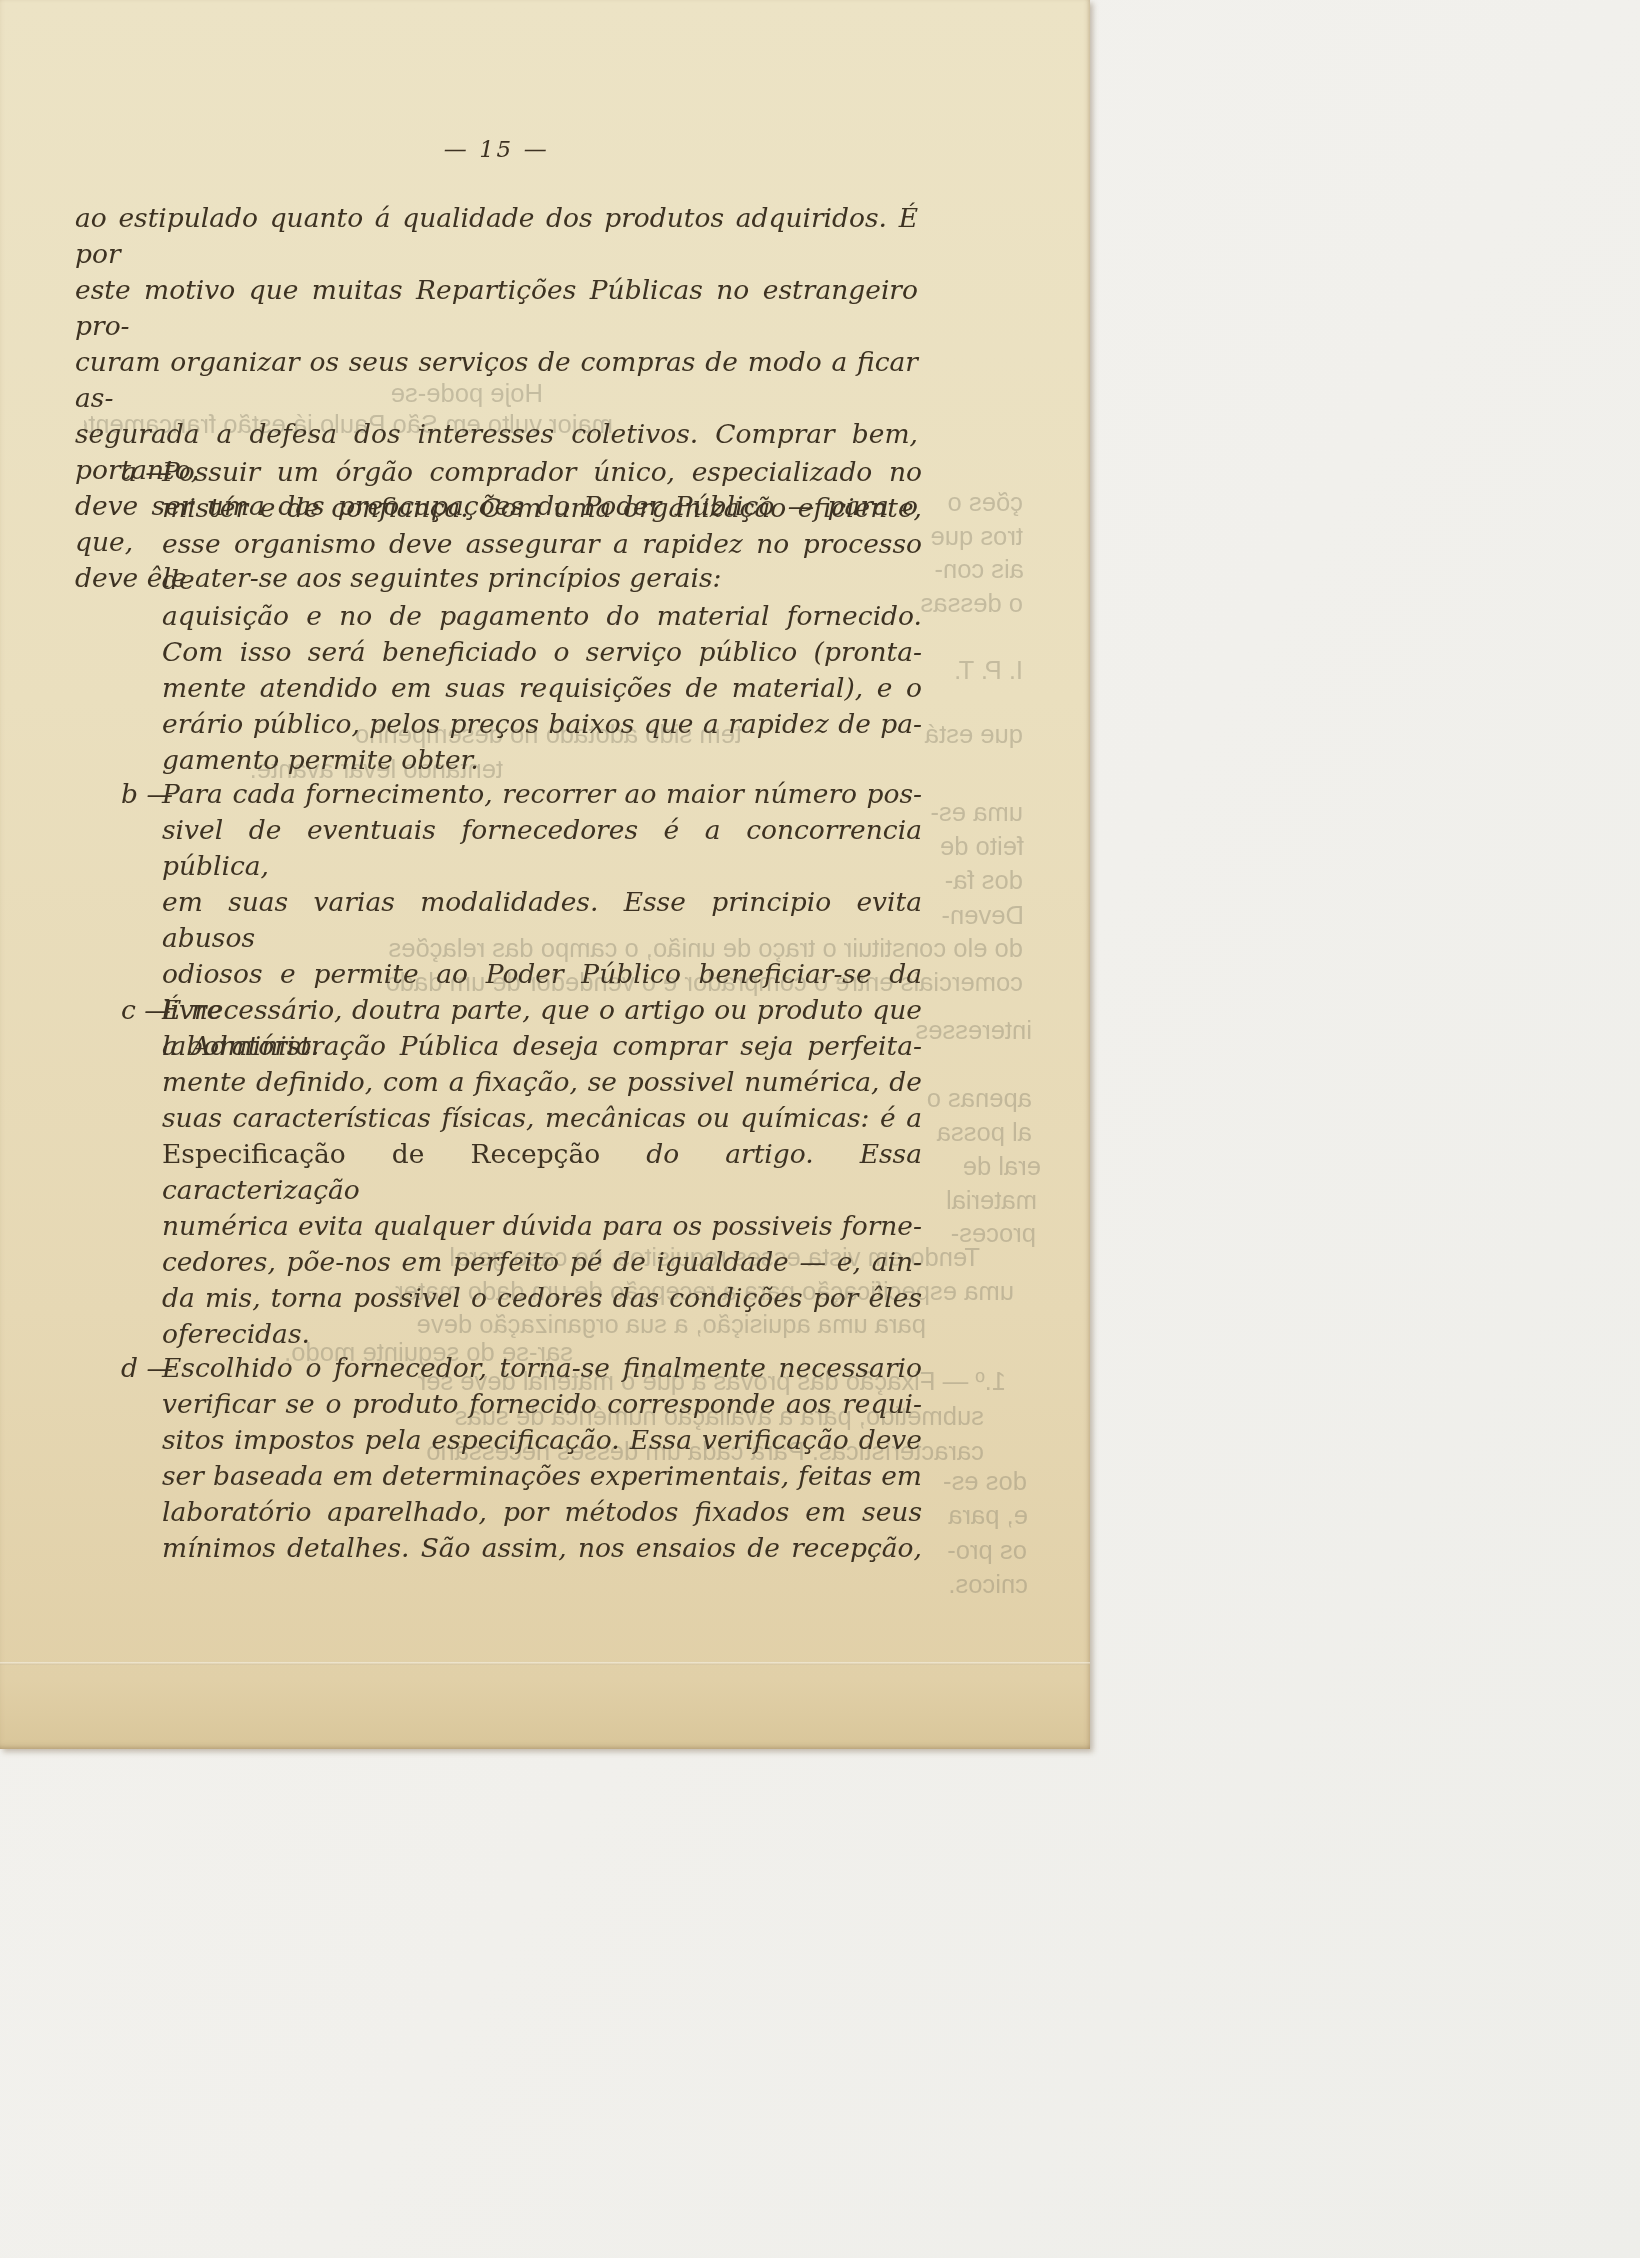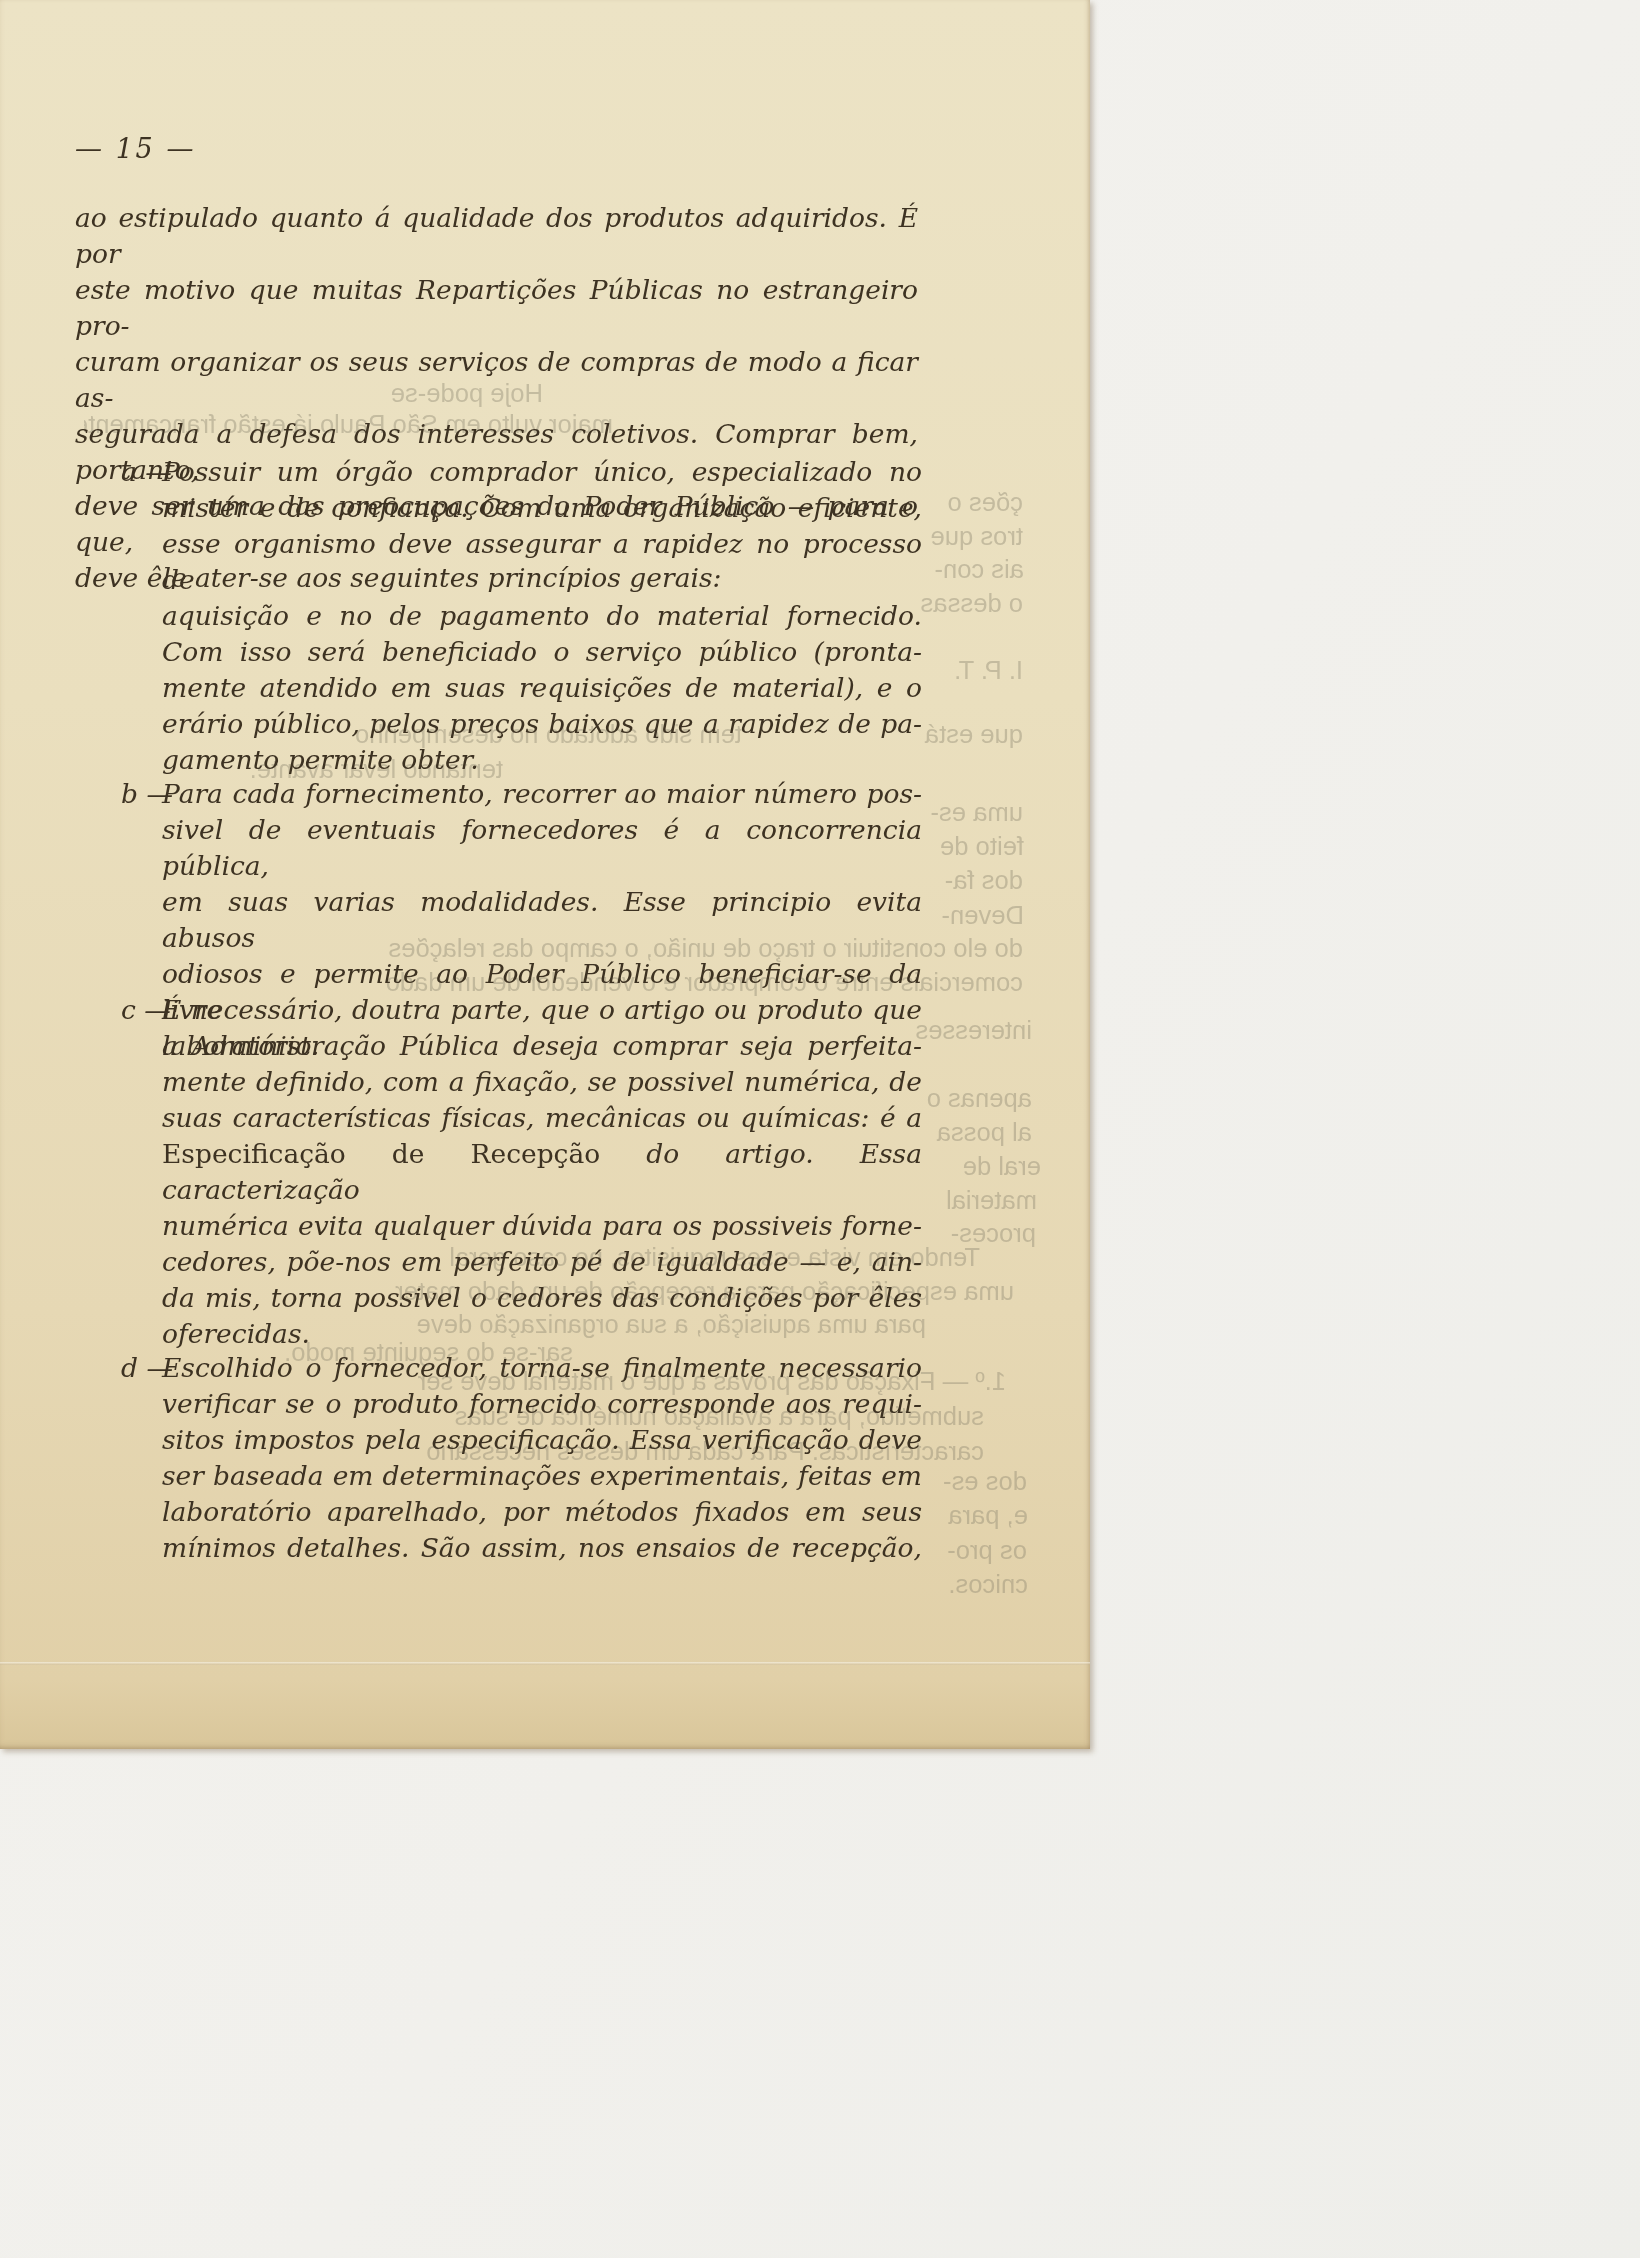--- a/index.html
+++ b/index.html
@@ -20,21 +20,21 @@
     background: linear-gradient(180deg, rgba(255,255,250,0.55), rgba(160,135,100,0.18));
     pointer-events:none;
   }
   
   .print {
     font-family:"DejaVu Serif", serif; font-style:italic;
     color:#3d3222; font-size:26.5px; line-height:36px;
   }
   .pageno {
     position:absolute; top:131px; left:75px; width:843px;
-    font-size:27px; letter-spacing:2.6px;
+    text-align:center; font-size:23px; letter-spacing:2.6px;
   }
   .para { position:absolute; left:75px; width:843px; }
   .item { position:absolute; left:121px; width:801px; }
   .item .marker { position:absolute; left:0; top:0; white-space:nowrap; }
   .item .lines { margin-left:41px; }
   .line { text-align:justify; text-align-last:justify; overflow:visible; }
   .line.flush { text-align:right; text-align-last:left; }
   .roman { font-style:normal; }
   
   .ghost {

